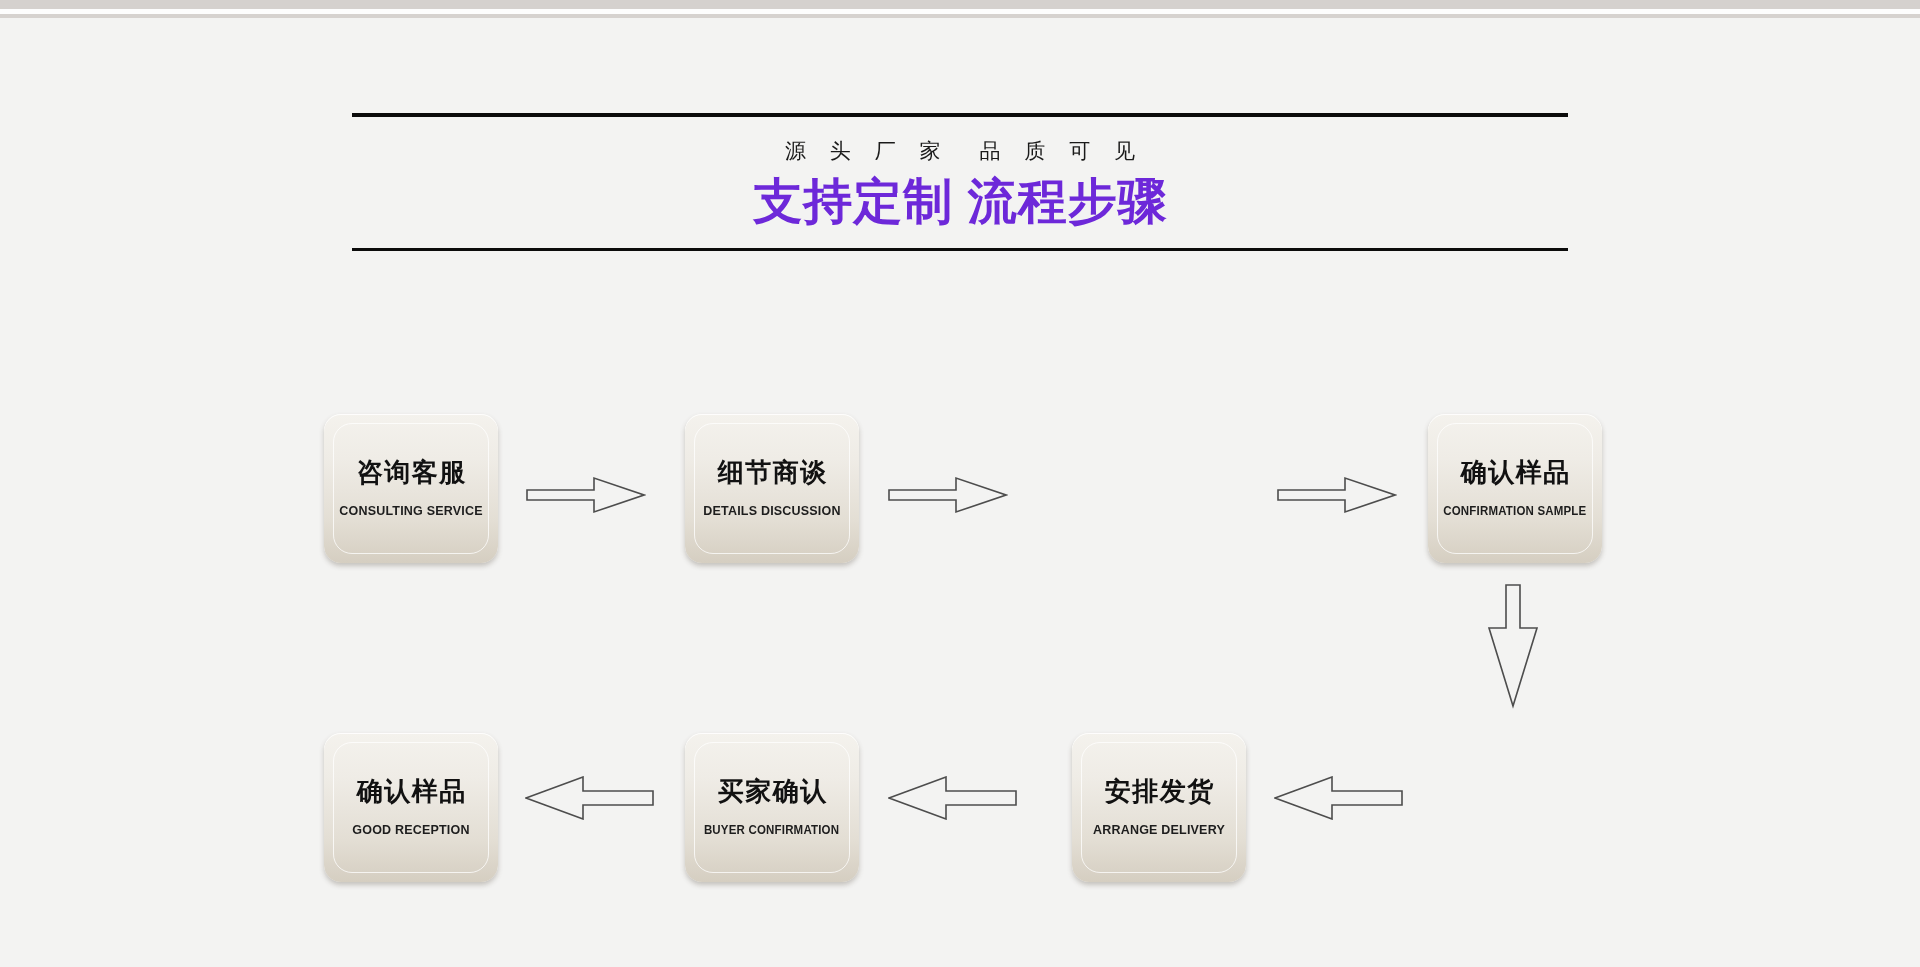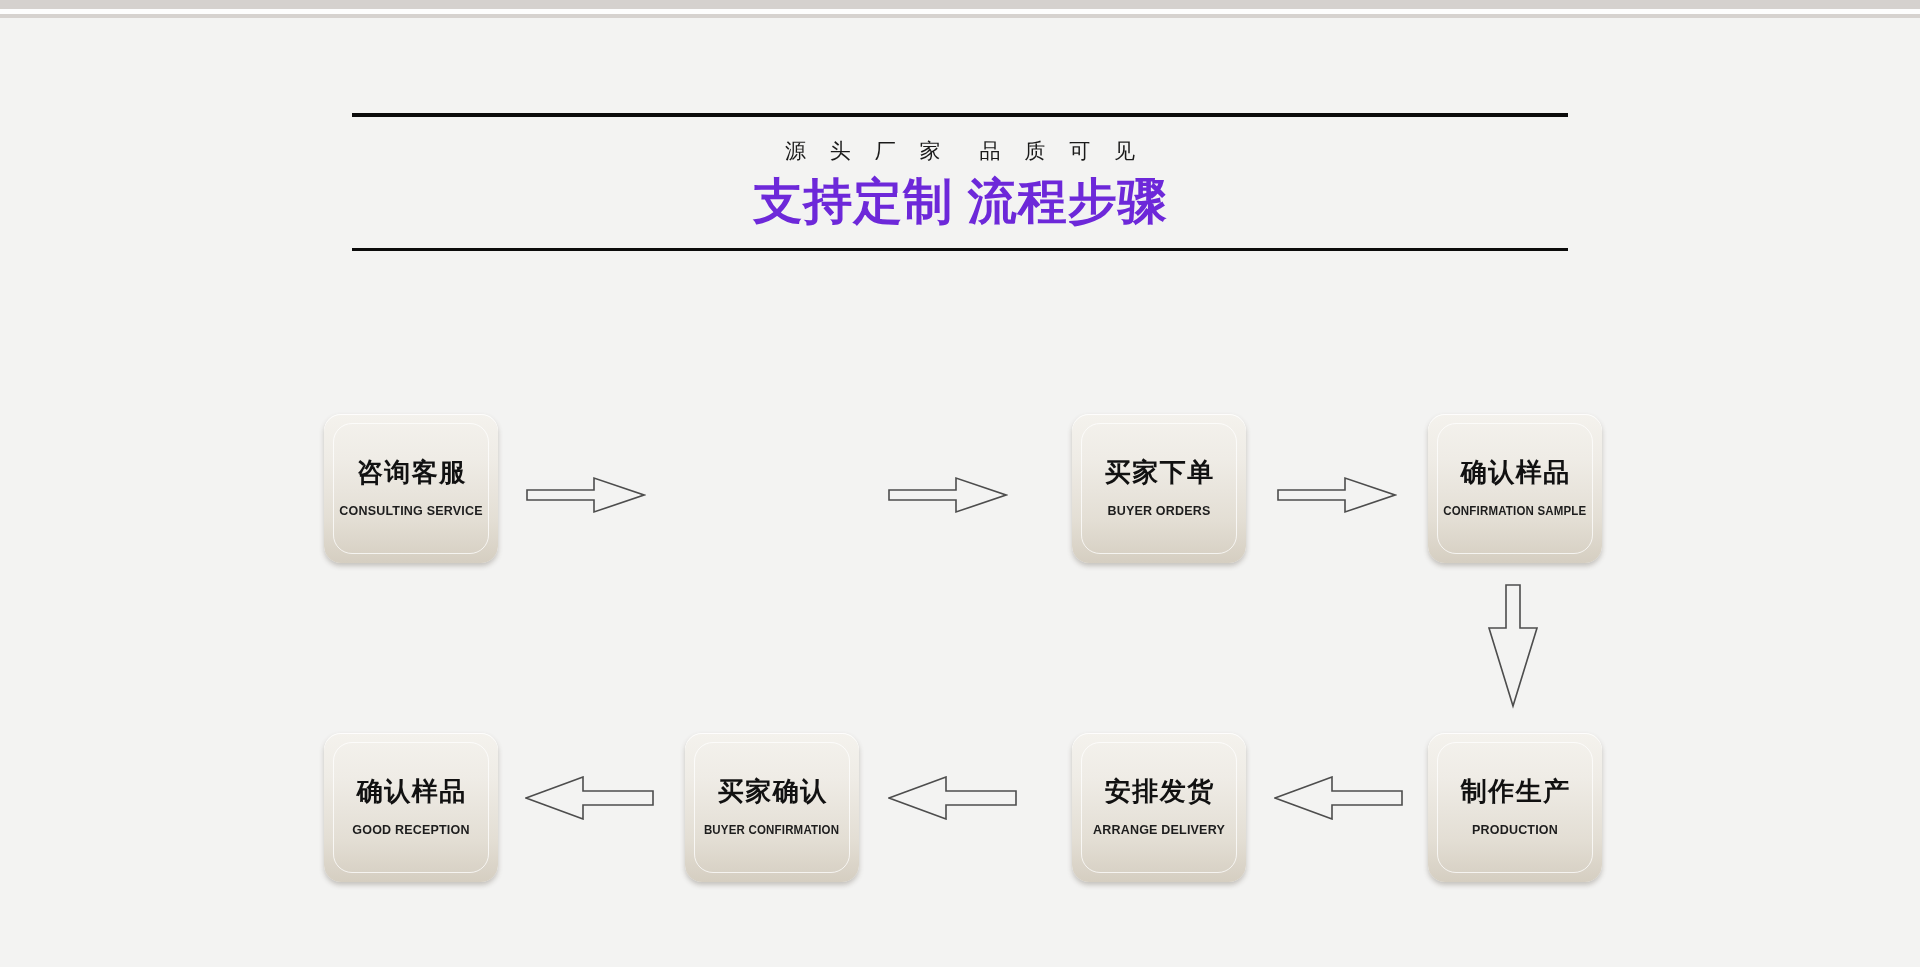--- a/index.html
+++ b/index.html
@@ -126,33 +126,33 @@
         <div class="en">CONSULTING SERVICE</div>
       </div>
     </div>
 
     <div class="arrow" style="left:526px; top:455px;">
       <svg width="120" height="38" viewBox="0 0 120 38">
         <polygon points="1,14 68,14 68,2 118,19 68,36 68,24 1,24" fill="#f3f3f2" stroke="#4d4d4d" stroke-width="1.6" stroke-linejoin="miter"></polygon>
       </svg>
     </div>
 
+    <div class="node" style="left:685px; top:393px;">
+      <div class="inner">
+        <div class="cn">细节商谈</div>
+        <div class="en">DETAILS DISCUSSION</div>
+      </div>
+    </div>
 
     <div class="arrow" style="left:888px; top:455px;">
       <svg width="120" height="38" viewBox="0 0 120 38">
         <polygon points="1,14 68,14 68,2 118,19 68,36 68,24 1,24" fill="#f3f3f2" stroke="#4d4d4d" stroke-width="1.6" stroke-linejoin="miter"></polygon>
       </svg>
     </div>
 
-    <div class="node" style="left:1072px; top:393px;">
-      <div class="inner">
-        <div class="cn">买家下单</div>
-        <div class="en">BUYER ORDERS</div>
-      </div>
-    </div>
 
     <div class="arrow" style="left:1277px; top:455px;">
       <svg width="120" height="38" viewBox="0 0 120 38">
         <polygon points="1,14 68,14 68,2 118,19 68,36 68,24 1,24" fill="#f3f3f2" stroke="#4d4d4d" stroke-width="1.6" stroke-linejoin="miter"></polygon>
       </svg>
     </div>
 
     <div class="node" style="left:1428px; top:393px;">
       <div class="inner">
         <div class="cn">确认样品</div>
@@ -198,21 +198,15 @@
         <div class="en">ARRANGE DELIVERY</div>
       </div>
     </div>
 
     <div class="arrow" style="left:1274px; top:755px;">
       <svg width="130" height="44" viewBox="0 0 130 44">
         <polygon points="1,22 58,1 58,15 128,15 128,29 58,29 58,43" fill="#f3f3f2" stroke="#4d4d4d" stroke-width="1.6" stroke-linejoin="miter"></polygon>
       </svg>
     </div>
 
-    <div class="node" style="left:1428px; top:712px;">
-      <div class="inner">
-        <div class="cn">制作生产</div>
-        <div class="en">PRODUCTION</div>
-      </div>
-    </div>
 
   </div>
 </div>
 
 </body></html>

